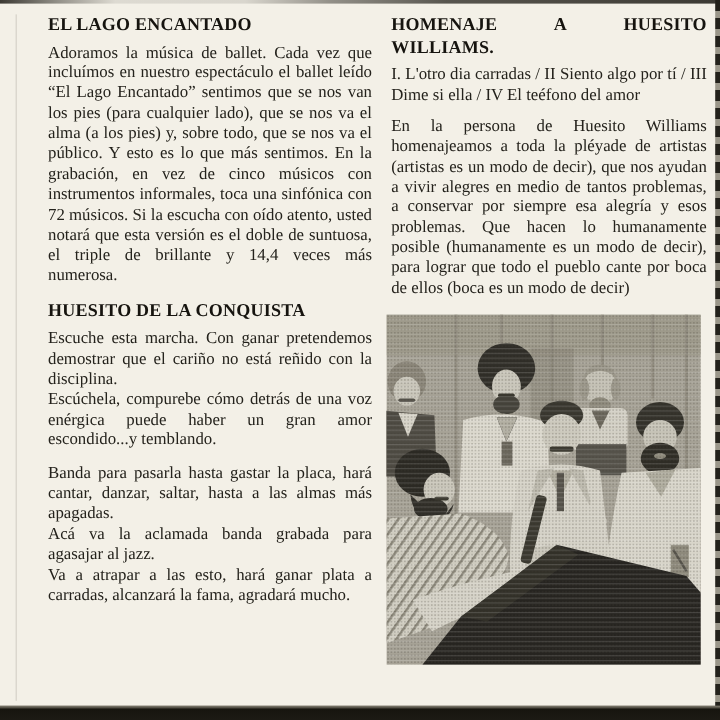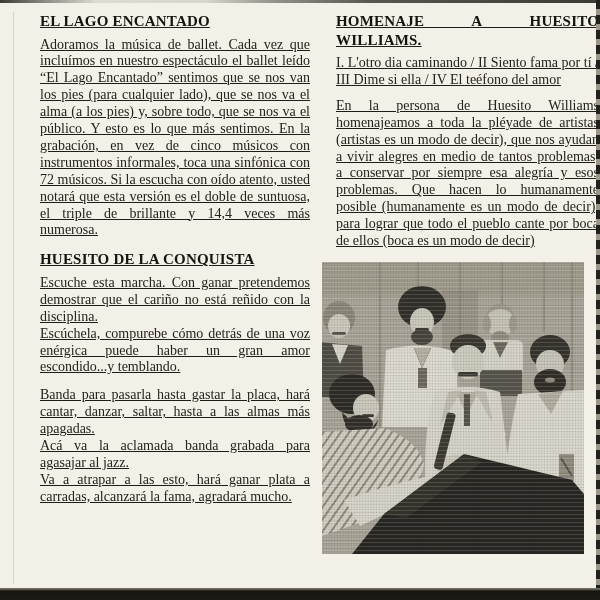--- a/index.html
+++ b/index.html
@@ -25,27 +25,27 @@
     position:absolute; top:0; right:0; width:4px; height:600px;
     background:repeating-linear-gradient(to bottom, #23211b 0px, #23211b 9px, #9b978a 9px, #9b978a 15px);
   }
   .fold-line {
     position:absolute; top:12px; left:13px; width:1px; height:572px;
     background:rgba(110,105,90,.22);
   }
   
   .col { position:absolute; top:12px; }
   .col-left  { left:40px;  width:270px; }
-  .col-right { left:336px; width:263px; }
+  .col-right { left:326px; width:263px; }
   .heading {
     font-size:15px; line-height:18.5px; font-weight:bold;
     letter-spacing:.2px; margin:0 0 6px 0; text-align:justify;
     color:#16140f;
   }
-  section { margin:0 0 11px 0;text-decoration:underline; }
+  section { margin:0 0 11px 0; }
   .body-text {
     font-size:14px; line-height:16.9px; margin:0;
     text-align:justify; color:#24221c;
   }
   .tracklist { margin-bottom:9px; }
   
   .photo-wrap { position:absolute; left:322px; top:262px; width:262px; height:292px; }
   .photo-wrap svg { display:block; }
 </style>
 </head>
@@ -71,21 +71,21 @@
     <section>
       <p class="body-text">Banda para pasarla hasta gastar la placa, hará cantar, danzar, saltar, hasta a las almas más apagadas.</p>
       <p class="body-text">Acá va la aclamada banda grabada para agasajar al jazz.</p>
       <p class="body-text">Va a atrapar a las esto, hará ganar plata a carradas, alcanzará la fama, agradará mucho.</p>
     </section>
   </div>
 
   <div class="col col-right">
     <section>
       <h2 class="heading">HOMENAJE A HUESITO WILLIAMS.</h2>
-      <p class="body-text tracklist">I. L'otro dia caminando / II Siento fama por tí / III Dime si ella / IV El teéfono del amor</p>
+      <p class="body-text tracklist">I. L'otro dia carradas / II Siento algo por tí / III Dime si ella / IV El teéfono del amor</p>
       <p class="body-text">En la persona de Huesito Williams homenajeamos a toda la pléyade de artistas (artistas es un modo de decir), que nos ayudan a vivir alegres en medio de tantos problemas, a conservar por siempre esa alegría y esos problemas. Que hacen lo humanamente posible (humanamente es un modo de decir), para lograr que todo el pueblo cante por boca de ellos (boca es un modo de decir)</p>
     </section>
   </div>
 
   <div class="photo-wrap">
     <svg width="262" height="292" viewBox="0 0 262 292" xmlns="http://www.w3.org/2000/svg">
       <title>Black-and-white halftone photograph of six smiling men with beards and mustaches posing close together in front of a wood-paneled wall</title>
       <defs>
         <pattern id="pdots" width="2.8" height="2.8" patternUnits="userSpaceOnUse">
           <circle cx="1.4" cy="1.4" r="0.7" fill="#3f3d35" opacity="0.30"></circle>

